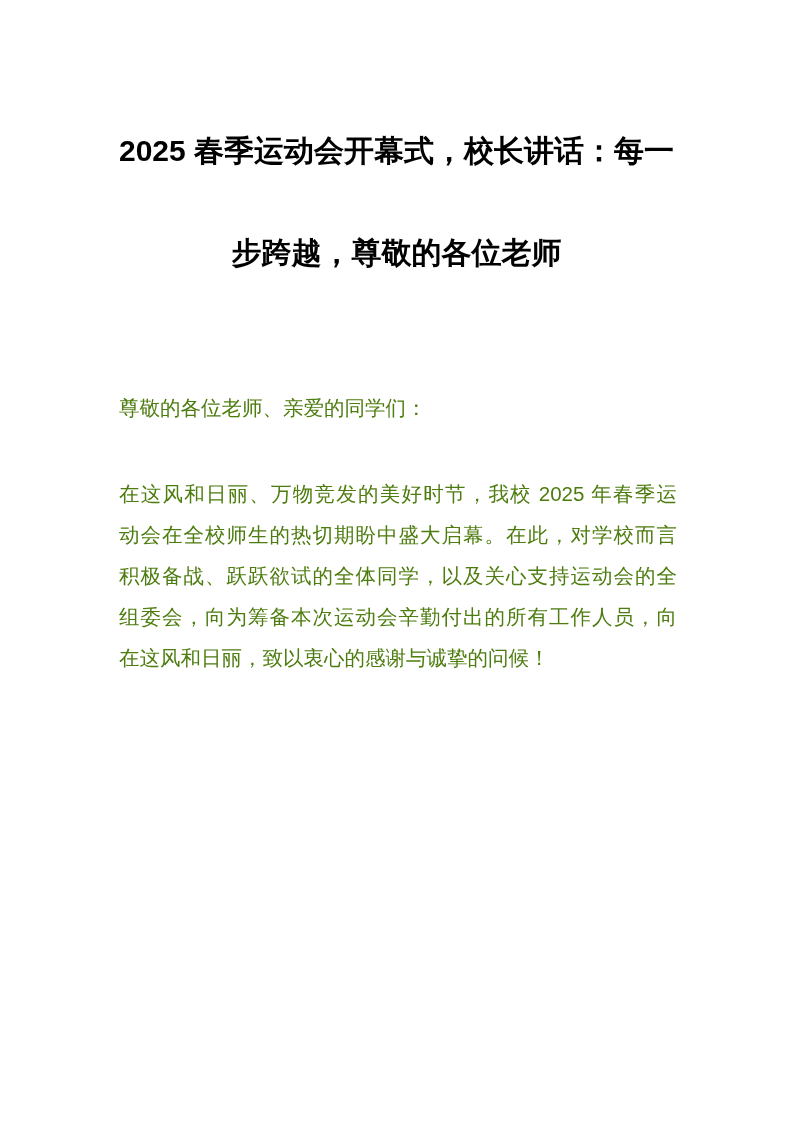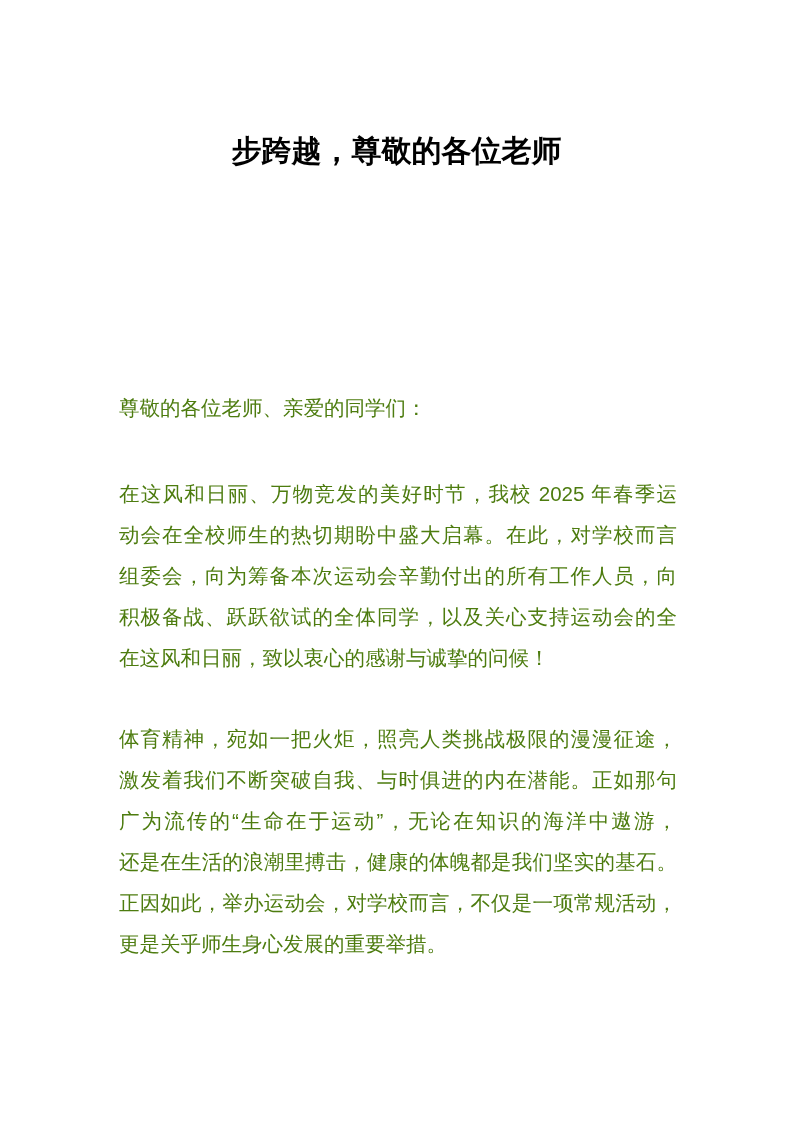--- a/index.html
+++ b/index.html
@@ -54,37 +54,30 @@
   .greeting-line {
     text-align-last: left;
   }
 </style>
 </head>
 <body>
 
 <div class="page">
 
   <div class="doc-title">
+      <div class="line">2025 春季运动会开幕式，校长讲话：每一</div>
       <div class="line line-last">步跨越，尊敬的各位老师</div>
     </div>
 
   <div class="body-text greeting-block">
     <div class="greeting-line">尊敬的各位老师、亲爱的同学们：</div>
   </div>
 
   <div class="body-text para-opening">
       <div class="line">在这风和日丽、万物竞发的美好时节，我校 2025 年春季运</div>
       <div class="line">动会在全校师生的热切期盼中盛大启幕。在此，对学校而言</div>
+      <div class="line">积极备战、跃跃欲试的全体同学，以及关心支持运动会的全</div>
       <div class="line">组委会，向为筹备本次运动会辛勤付出的所有工作人员，向</div>
-      <div class="line">积极备战、跃跃欲试的全体同学，以及关心支持运动会的全</div>
       <div class="line line-last">在这风和日丽，致以衷心的感谢与诚挚的问候！</div>
     </div>
 
-  <div class="body-text para-spirit">
-      <div class="line">体育精神，宛如一把火炬，照亮人类挑战极限的漫漫征途，</div>
-      <div class="line">激发着我们不断突破自我、与时俱进的内在潜能。正如那句</div>
-      <div class="line">广为流传的“生命在于运动”，无论在知识的海洋中遨游，</div>
-      <div class="line">还是在生活的浪潮里搏击，健康的体魄都是我们坚实的基石。</div>
-      <div class="line">正因如此，举办运动会，对学校而言，不仅是一项常规活动，</div>
-      <div class="line line-last">更是关乎师生身心发展的重要举措。</div>
-    </div>
 
 </div>
 
 </body></html>

